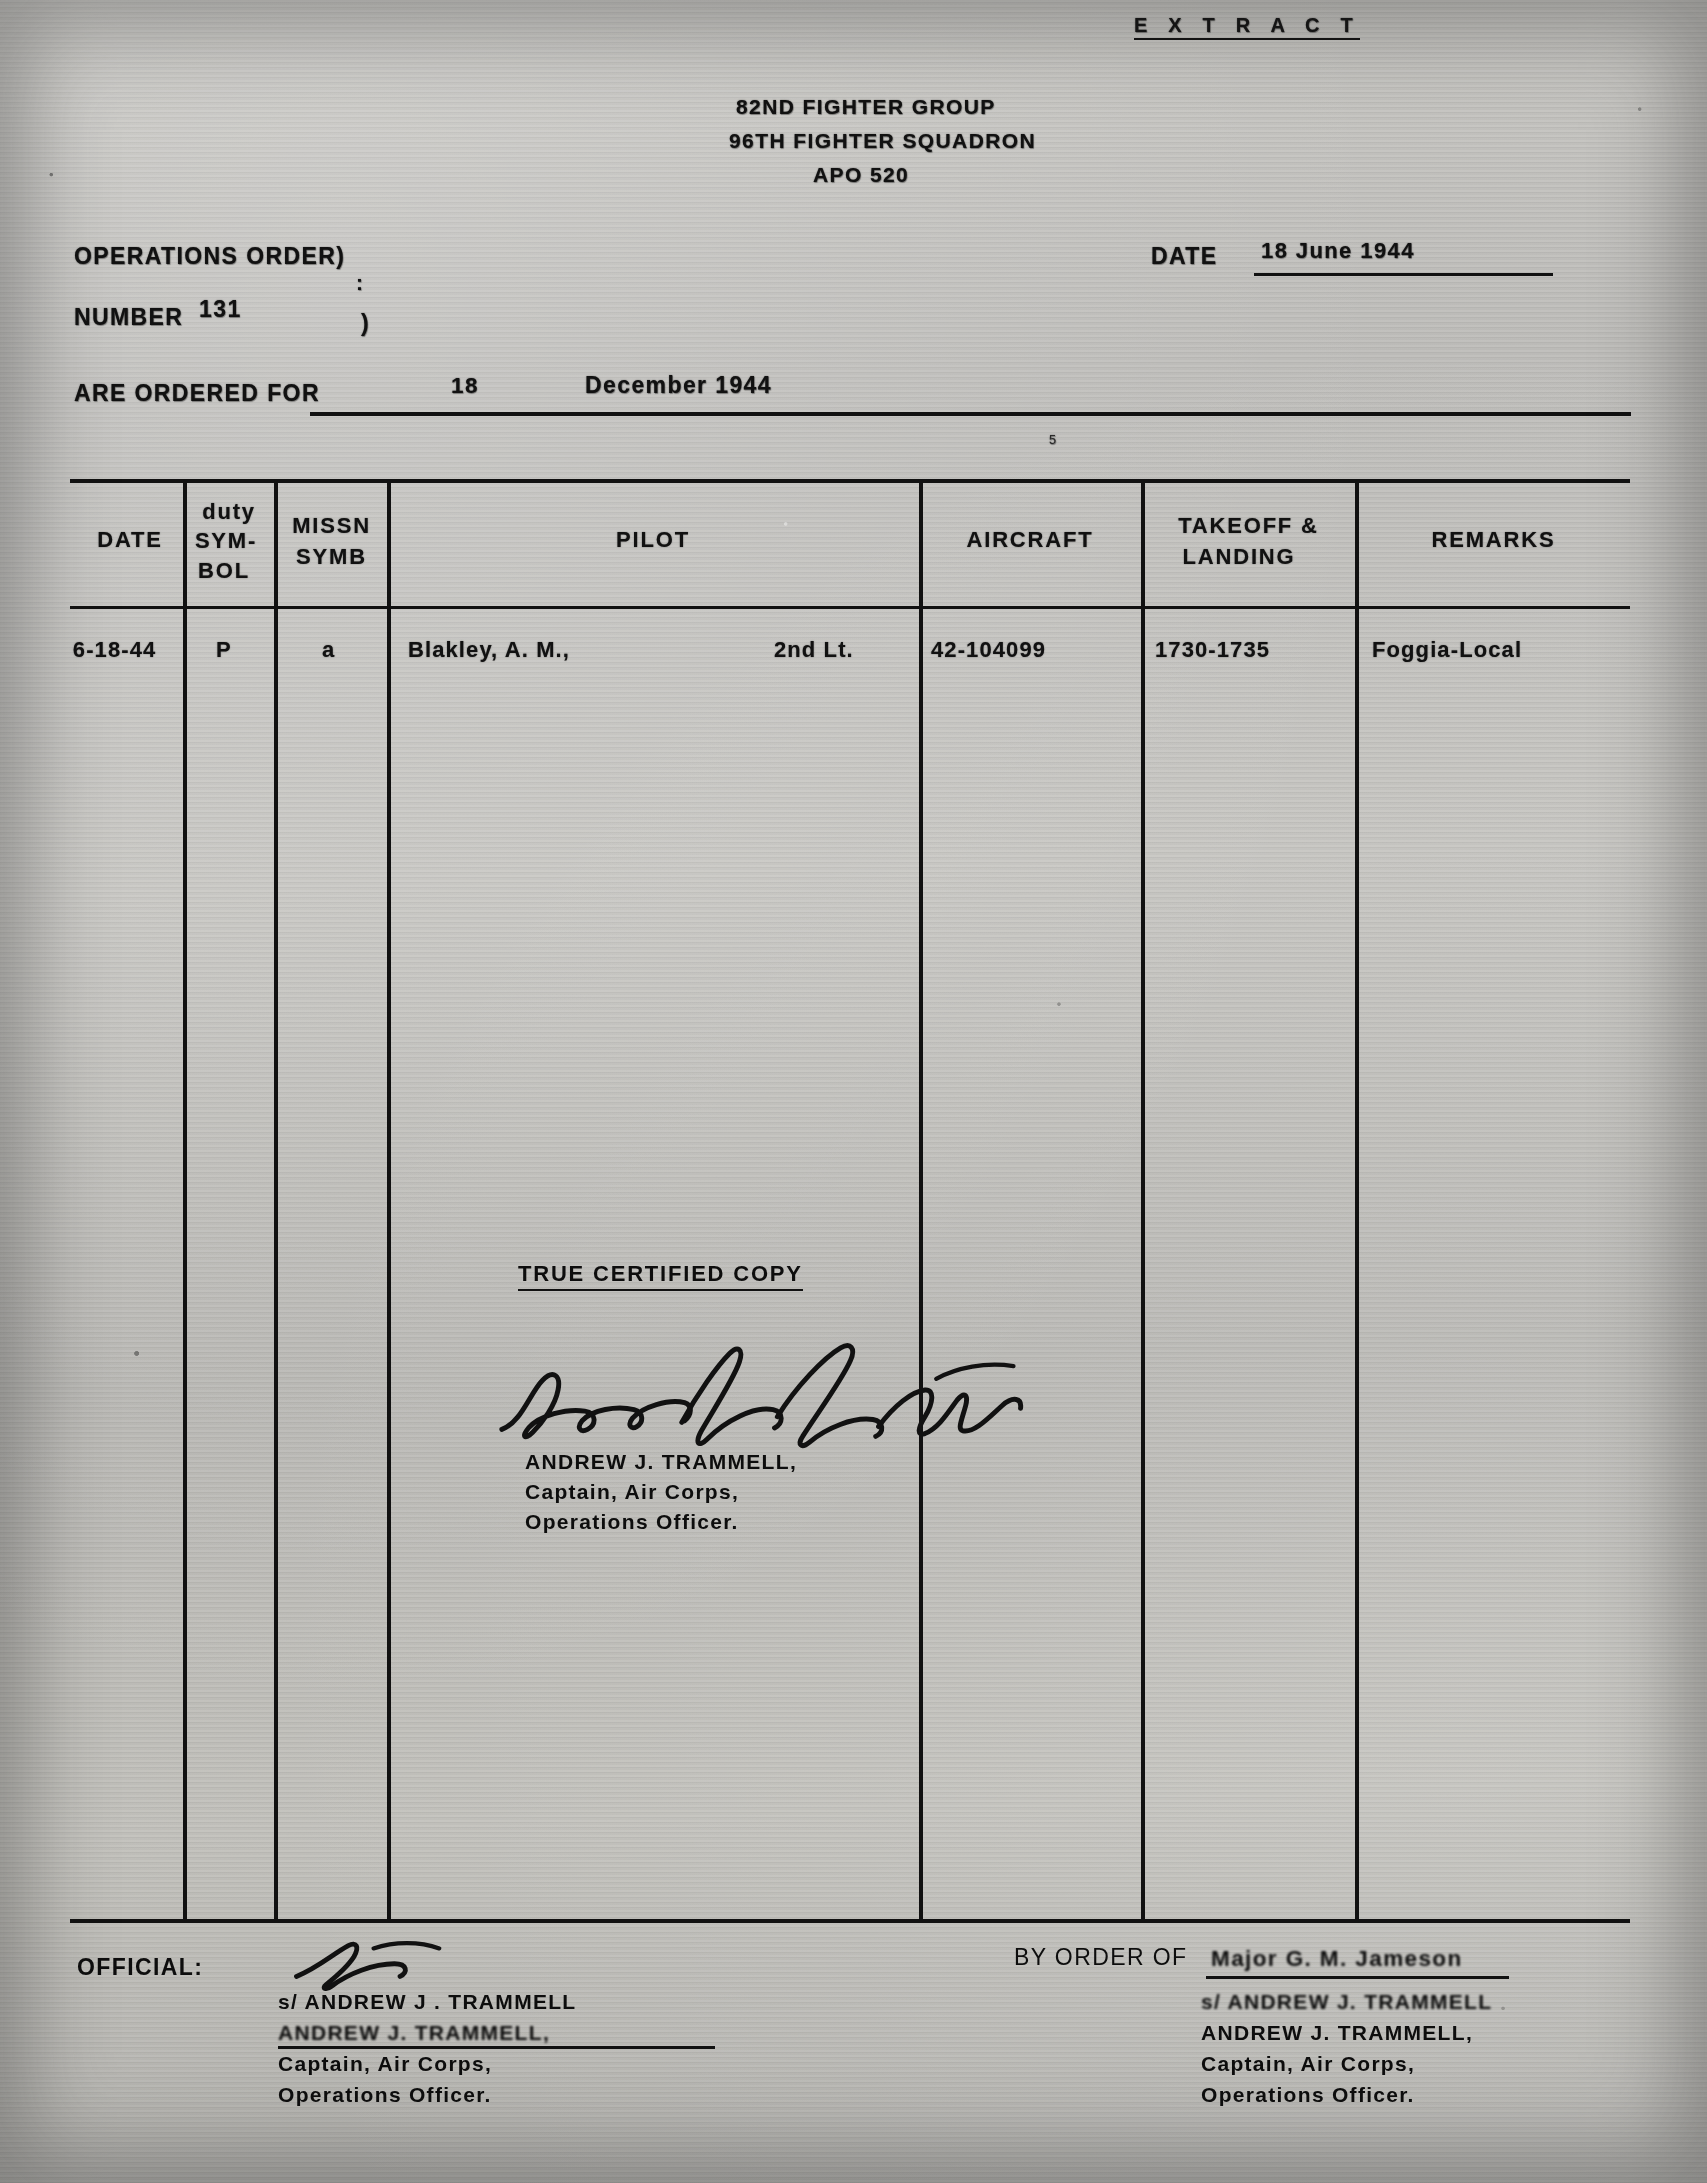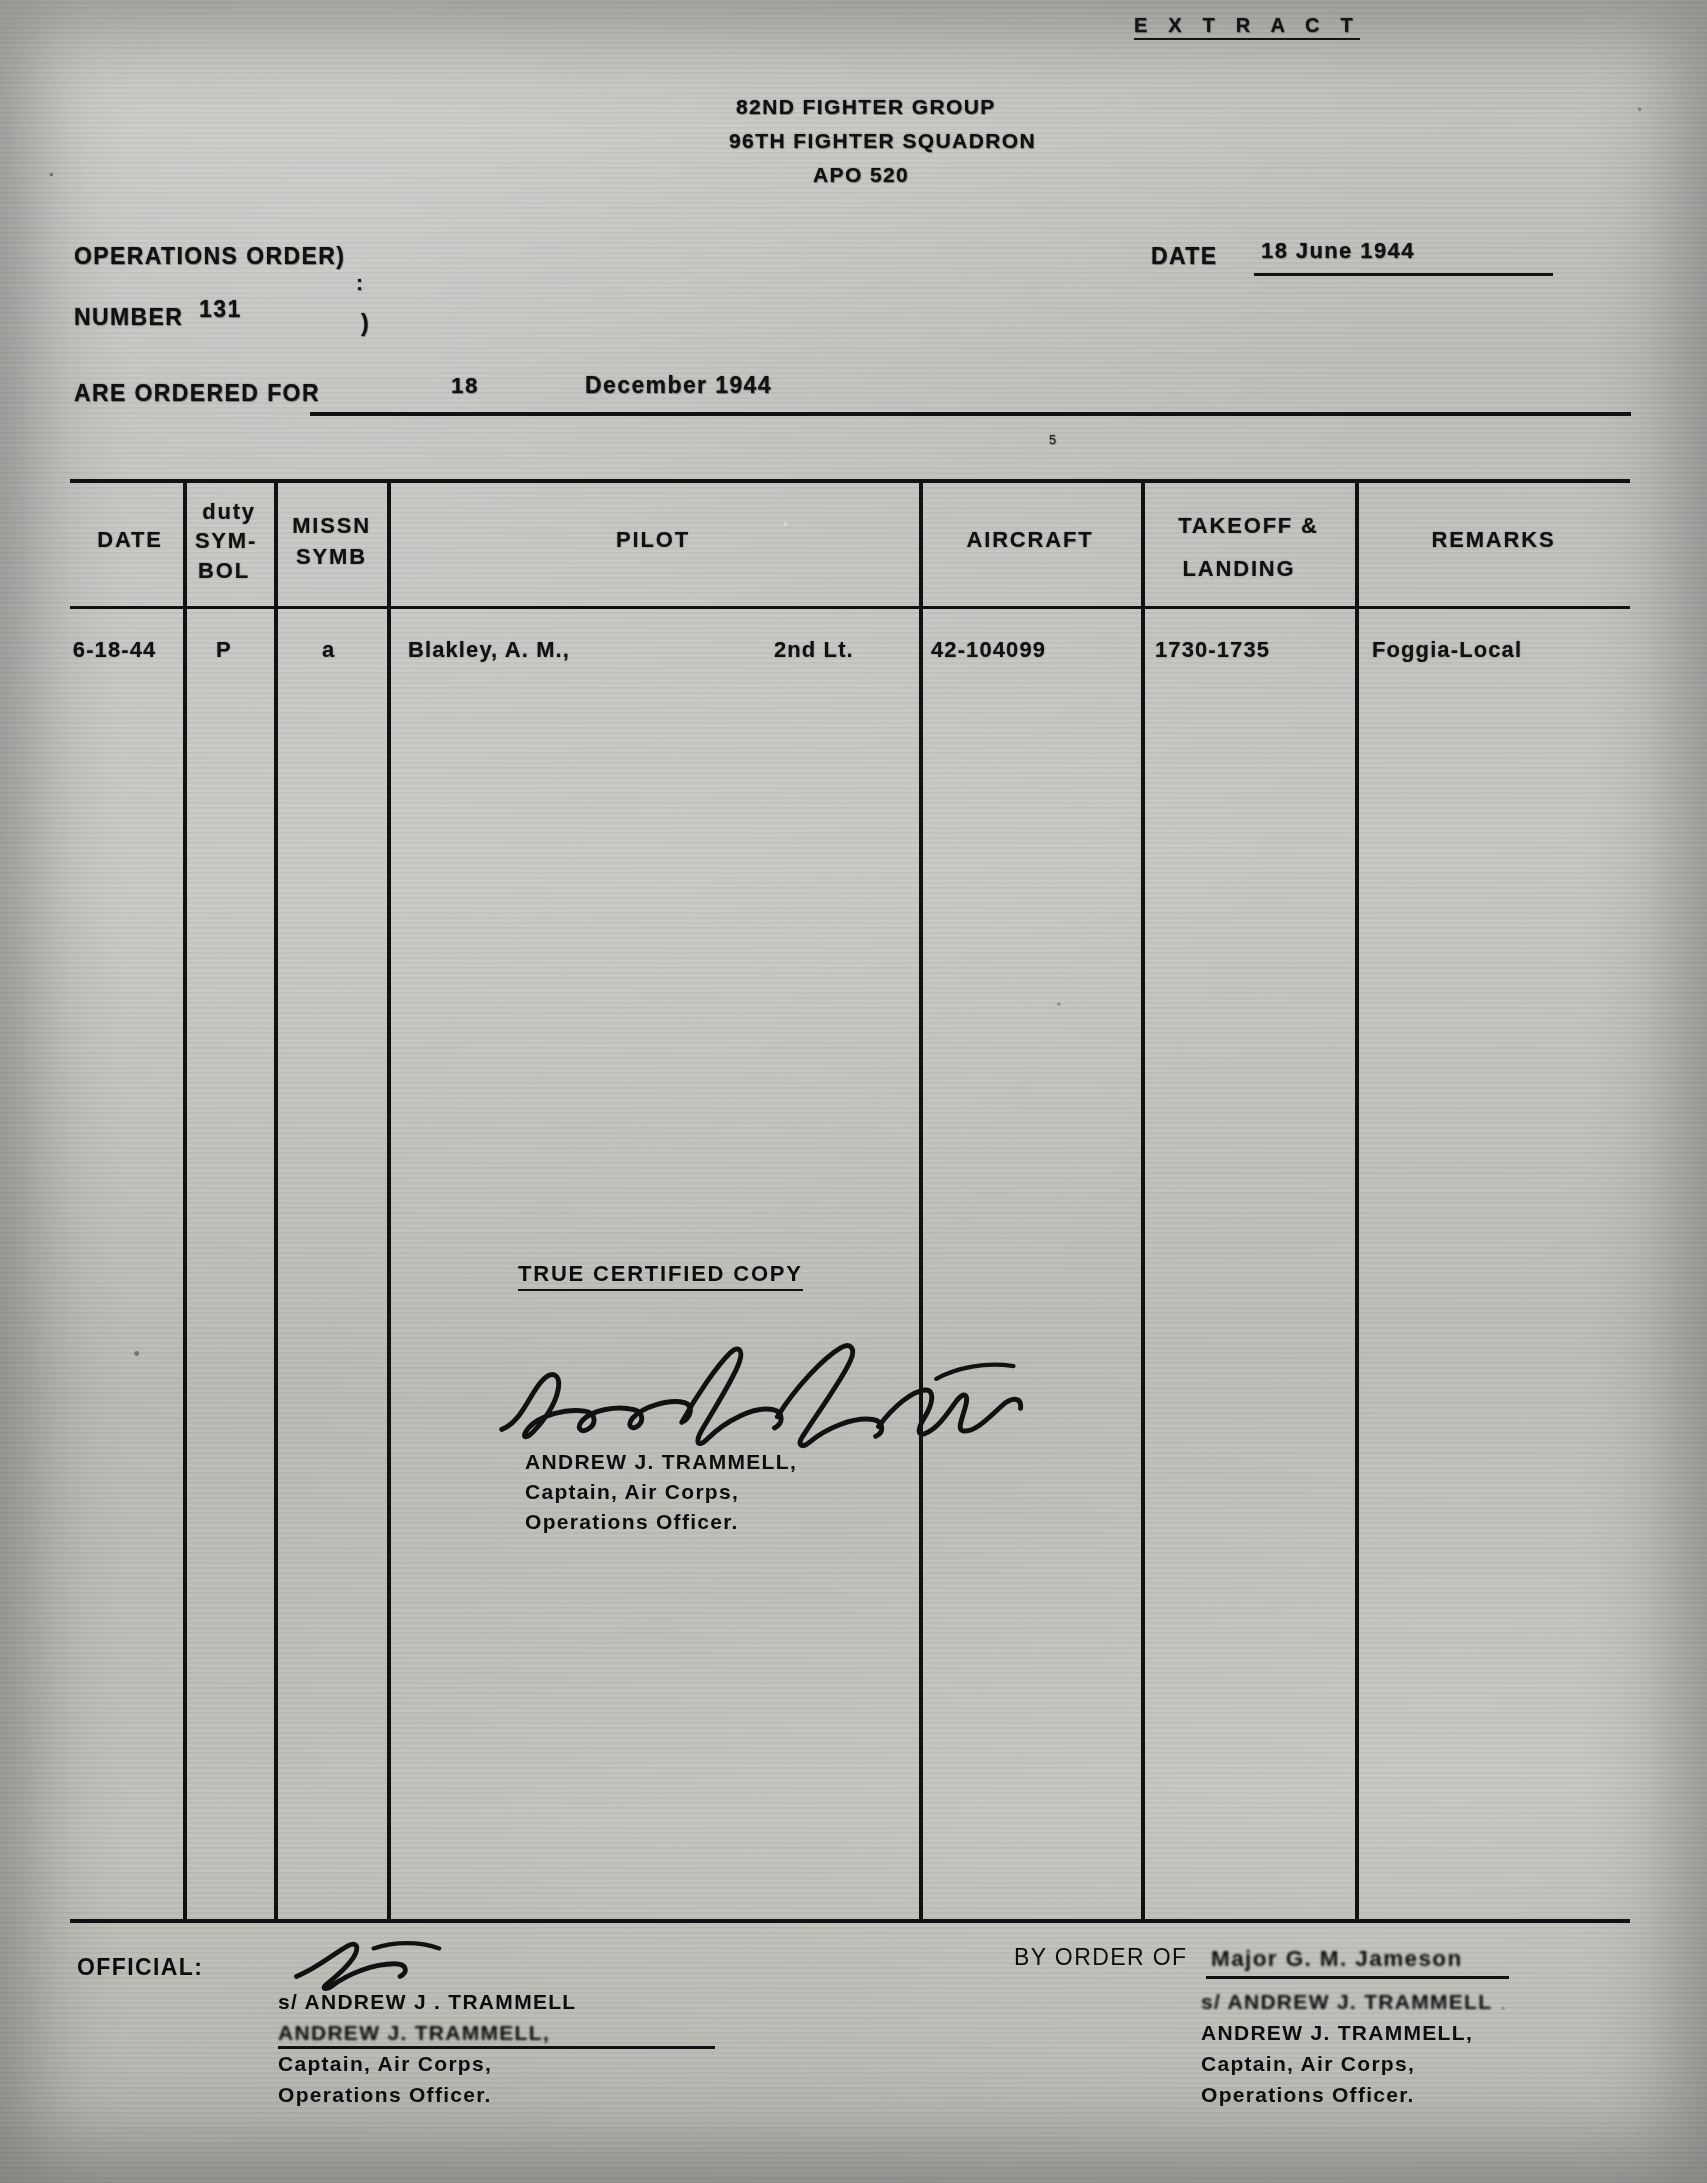--- a/index.html
+++ b/index.html
@@ -211,21 +211,21 @@
     <div class="th" style="left:114px; top:79px; width:80px;">BOL</div>
 
     <div class="th" style="left:206px; top:34px; width:111px;">MISSN</div>
     <div class="th" style="left:206px; top:65px; width:111px;">SYMB</div>
 
     <div class="th" style="left:318px; top:48px; width:530px;">PILOT</div>
 
     <div class="th" style="left:850px; top:48px; width:220px;">AIRCRAFT</div>
 
     <div class="th" style="left:1072px; top:34px; width:213px;">TAKEOFF &amp;</div>
-    <div class="th" style="left:1072px; top:65px; width:194px;margin-top:12px;">LANDING</div>
+    <div class="th" style="left:1072px; top:65px; width:194px;">LANDING</div>
 
     <div class="th" style="left:1287px; top:48px; width:273px;">REMARKS</div>
 
     <div class="cell smudge" style="left:2.8px; top:158px;">6-18-44</div>
     <div class="cell" style="left:146px; top:158px;">P</div>
     <div class="cell smudge" style="left:252px; top:158px;">a</div>
     <div class="cell smudge" style="left:338px; top:158px;text-align:center;">Blakley, A. M.,</div>
     <div class="cell smudge" style="left:704px; top:158px;">2nd Lt.</div>
     <div class="cell smudge" style="left:861px; top:158px;">42-104099</div>
     <div class="cell smudge" style="left:1085px; top:158px;">1730-1735</div>

